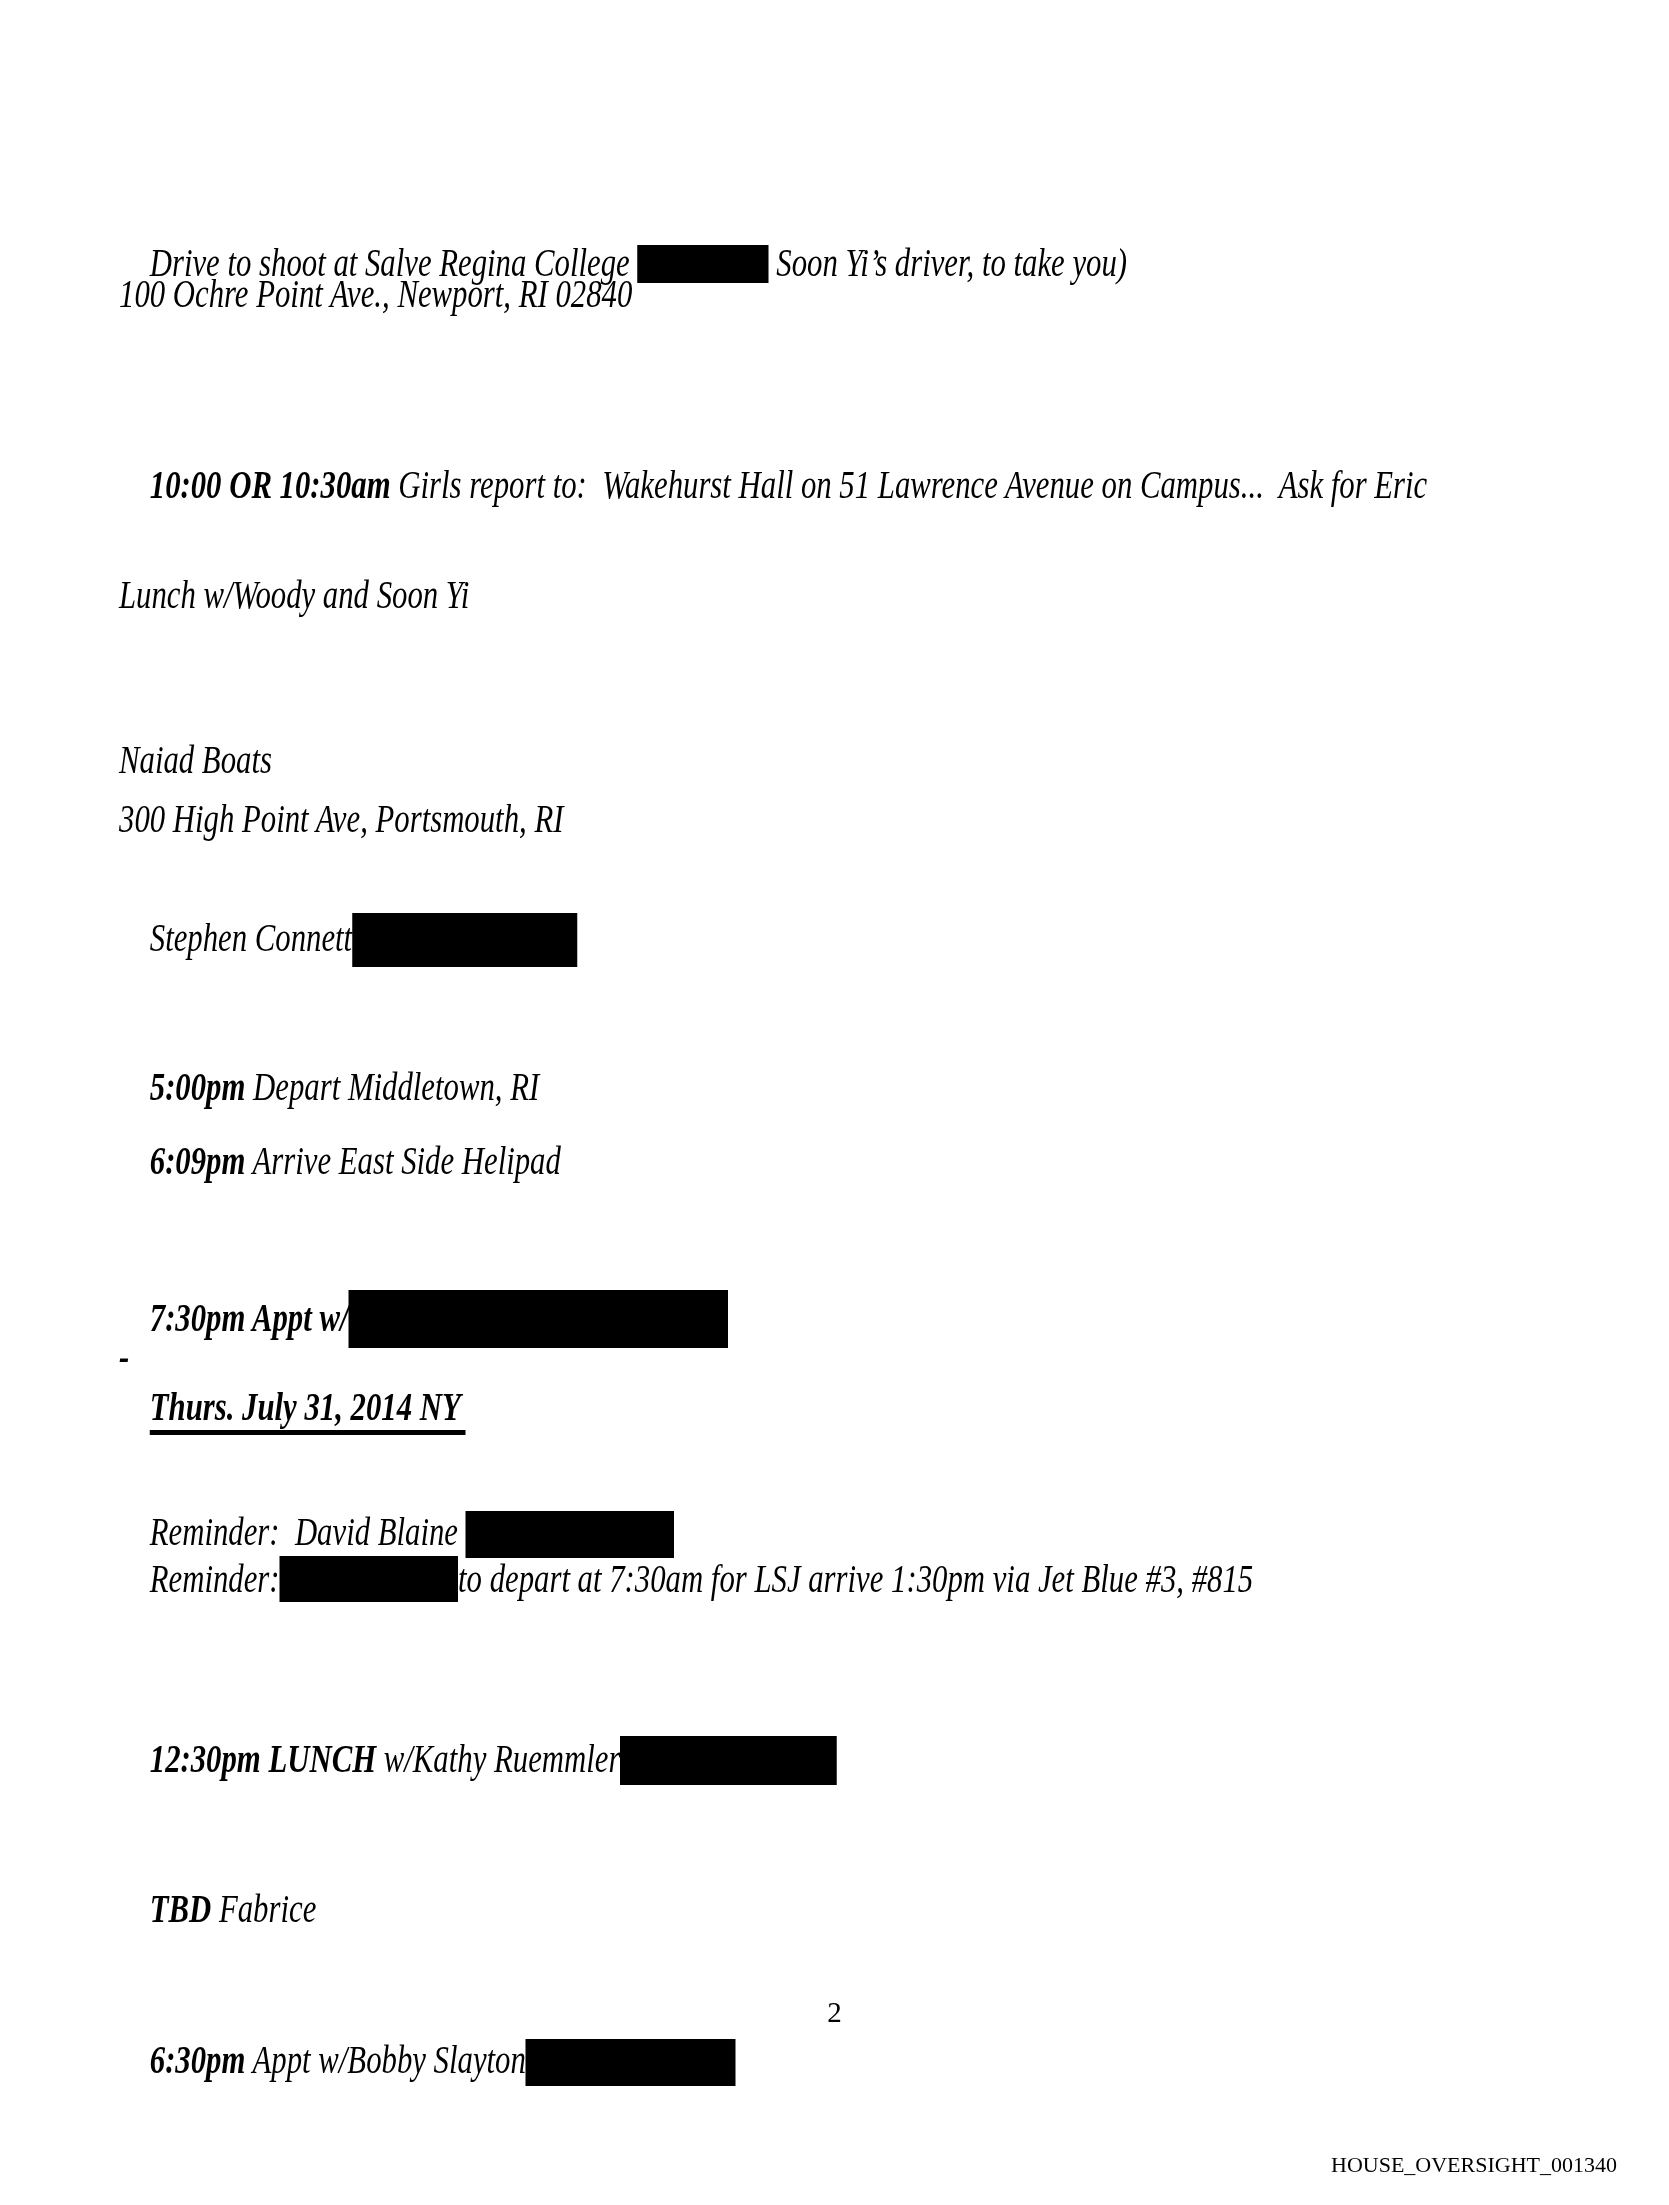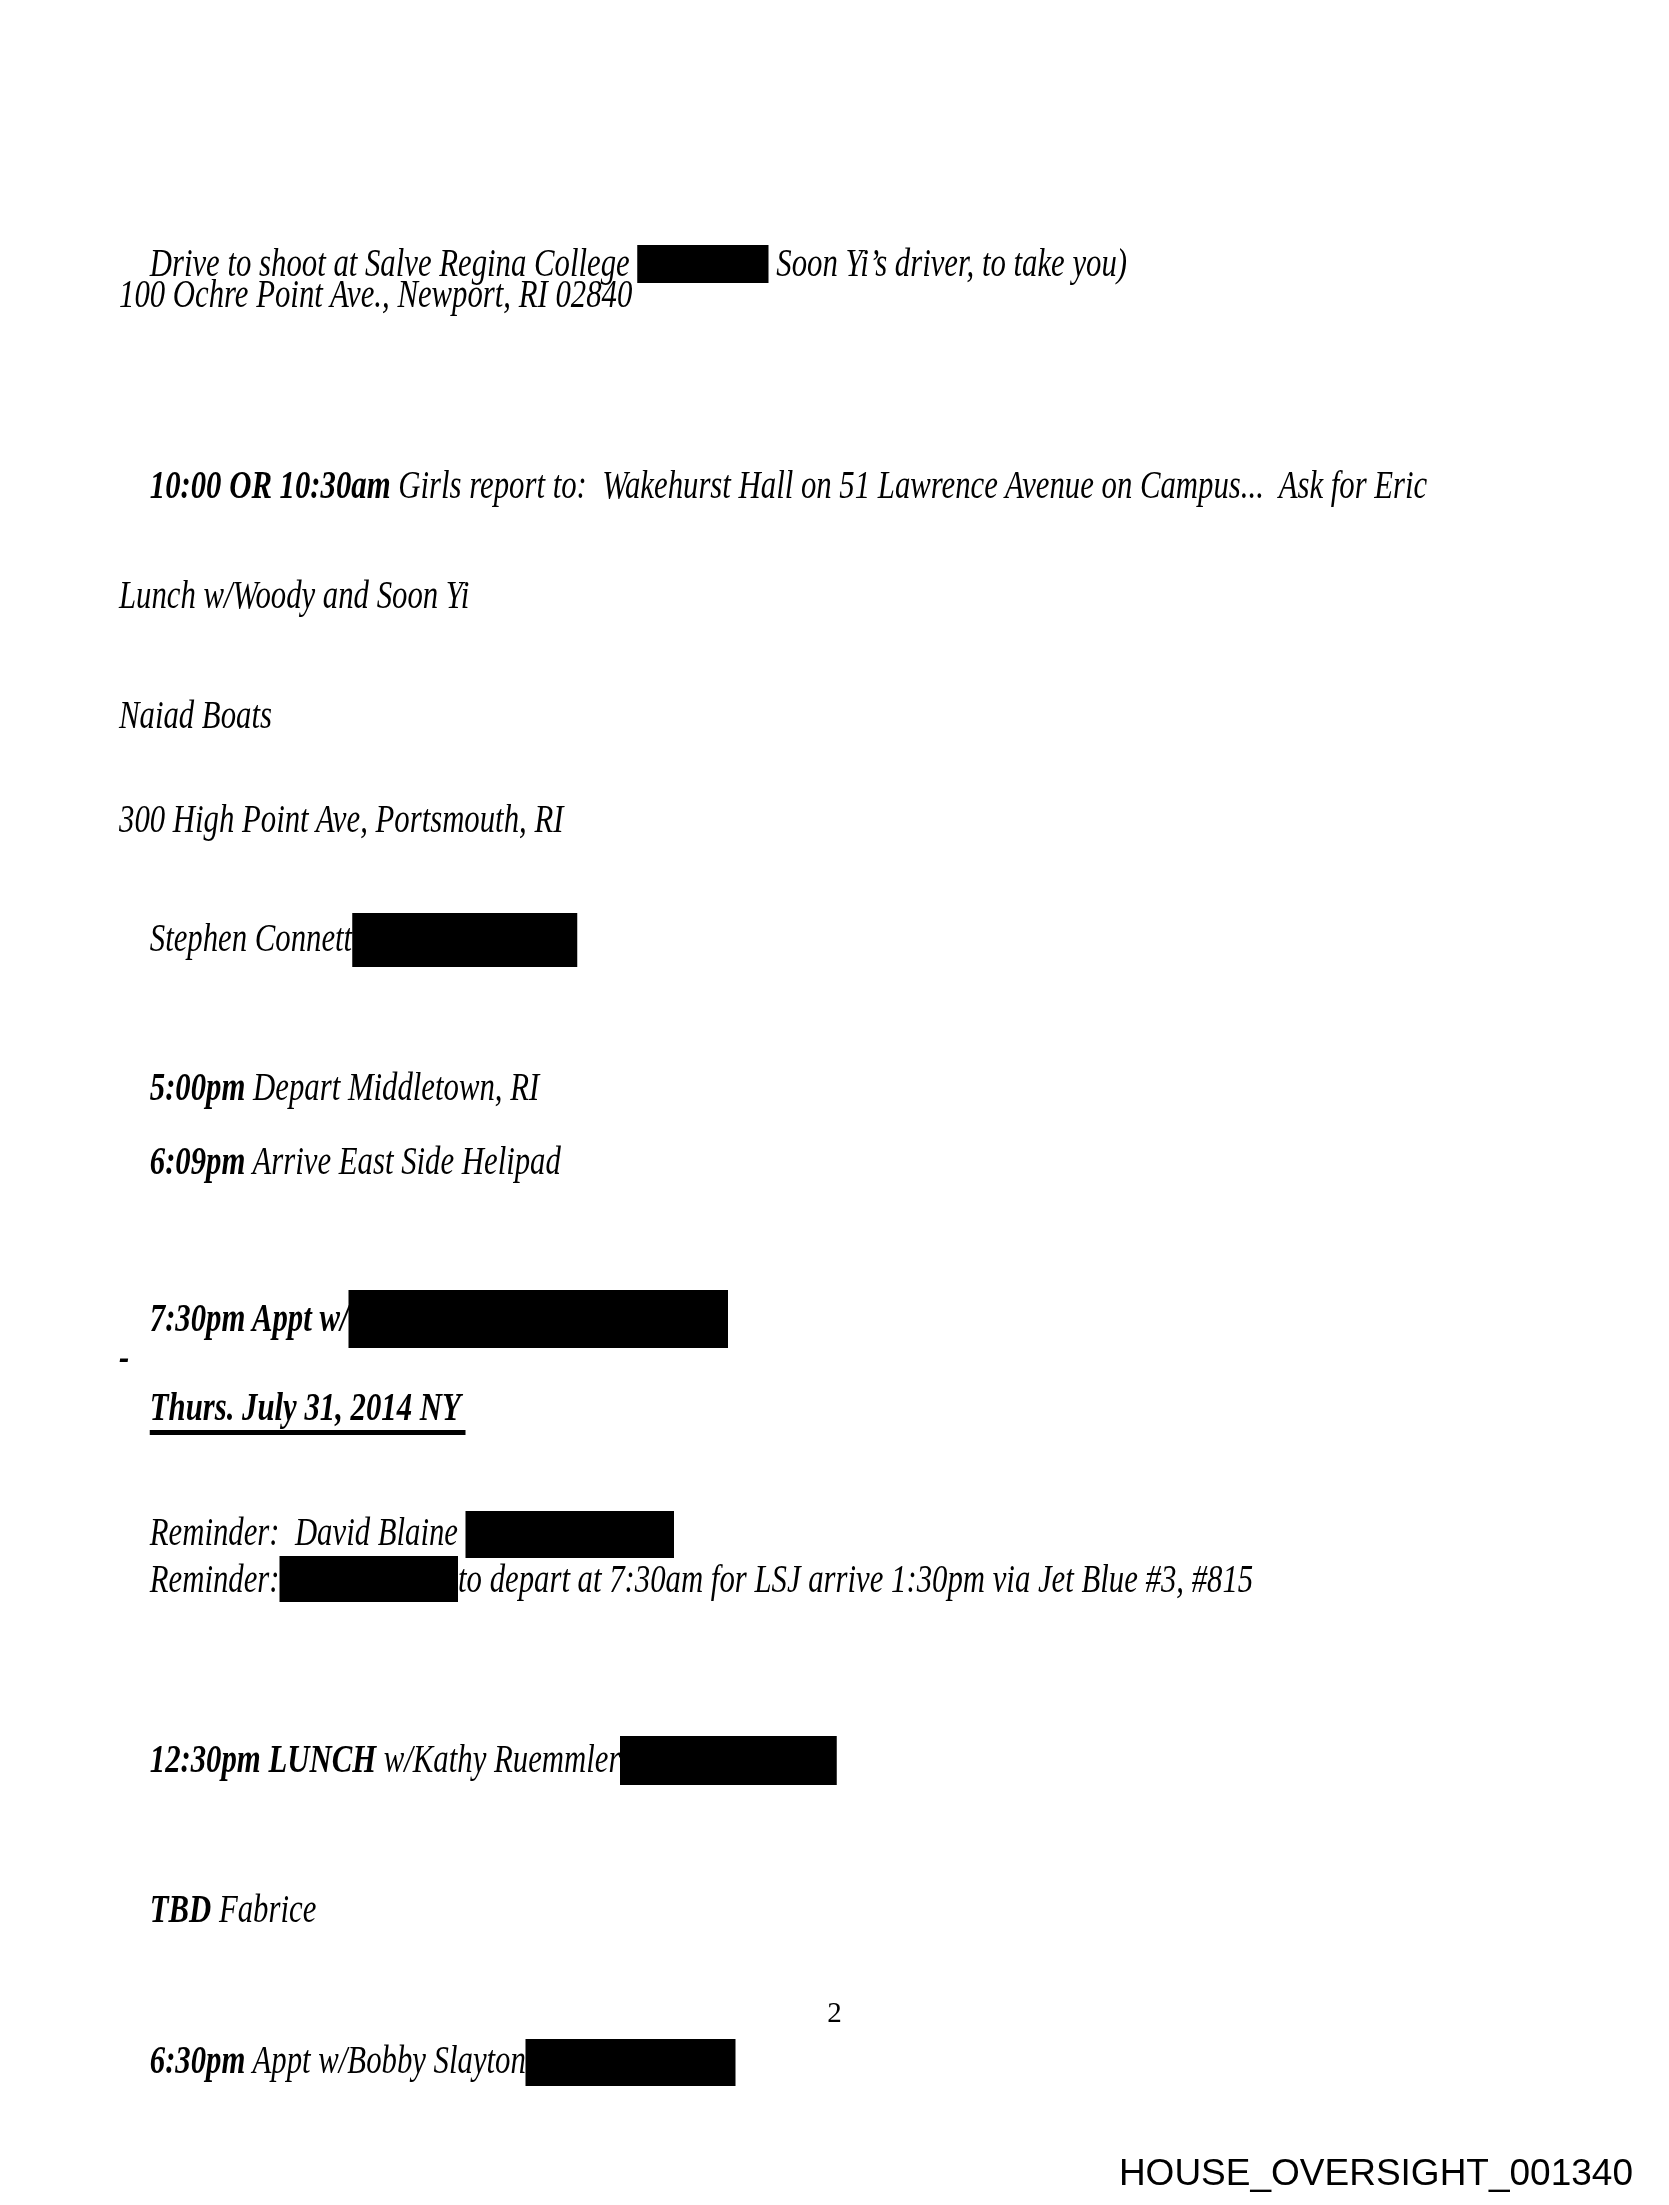--- a/index.html
+++ b/index.html
@@ -43,23 +43,23 @@
     left: 0;
     width: 1669px;
     text-align: center;
     font-size: 29px;
     font-style: normal;
     font-family: "Liberation Serif", "DejaVu Serif", serif;
   }
   .bates-footer {
     position: absolute;
     top: 2152px;
-    right: 36px;
-    font-family: Liberation Sans, sans-serif;
-    font-size: 37px;
+    right: 52px;
+    font-family: Liberation Serif, serif;
+    font-size: 22px;
     font-style: normal;
     letter-spacing: 0px;
   }
 </style>
 </head>
 <body>
 
 <div class="doc-line" style="top:160px">
   <span class="squeeze">
     <span>Drive to shoot at Salve Regina College </span><span class="redact" style="width:175px;height:38px;vertical-align:-6.5px"></span><span> Soon Yi’s driver, to take you)</span>
@@ -73,21 +73,21 @@
 <div class="doc-line" style="top:382px">
   <span class="squeeze">
     <span class="b">10:00 OR 10:30am</span><span> Girls report to:  Wakehurst Hall on 51 Lawrence Avenue on Campus...  Ask for Eric</span>
   </span>
 </div>
 
 <div class="doc-line" style="top:533px">
   <span class="squeeze"><span>Lunch w/Woody and Soon Yi</span></span>
 </div>
 
-<div class="doc-line" style="top:653px">
+<div class="doc-line" style="top:698px">
   <span class="squeeze"><span>Naiad Boats</span></span>
 </div>
 
 <div class="doc-line" style="top:757px">
   <span class="squeeze"><span>300 High Point Ave, Portsmouth, RI</span></span>
 </div>
 
 <div class="doc-line" style="top:831px">
   <span class="squeeze">
     <span>Stephen Connett</span><span class="redact" style="width:300px;height:54px;vertical-align:-15.7px"></span>

